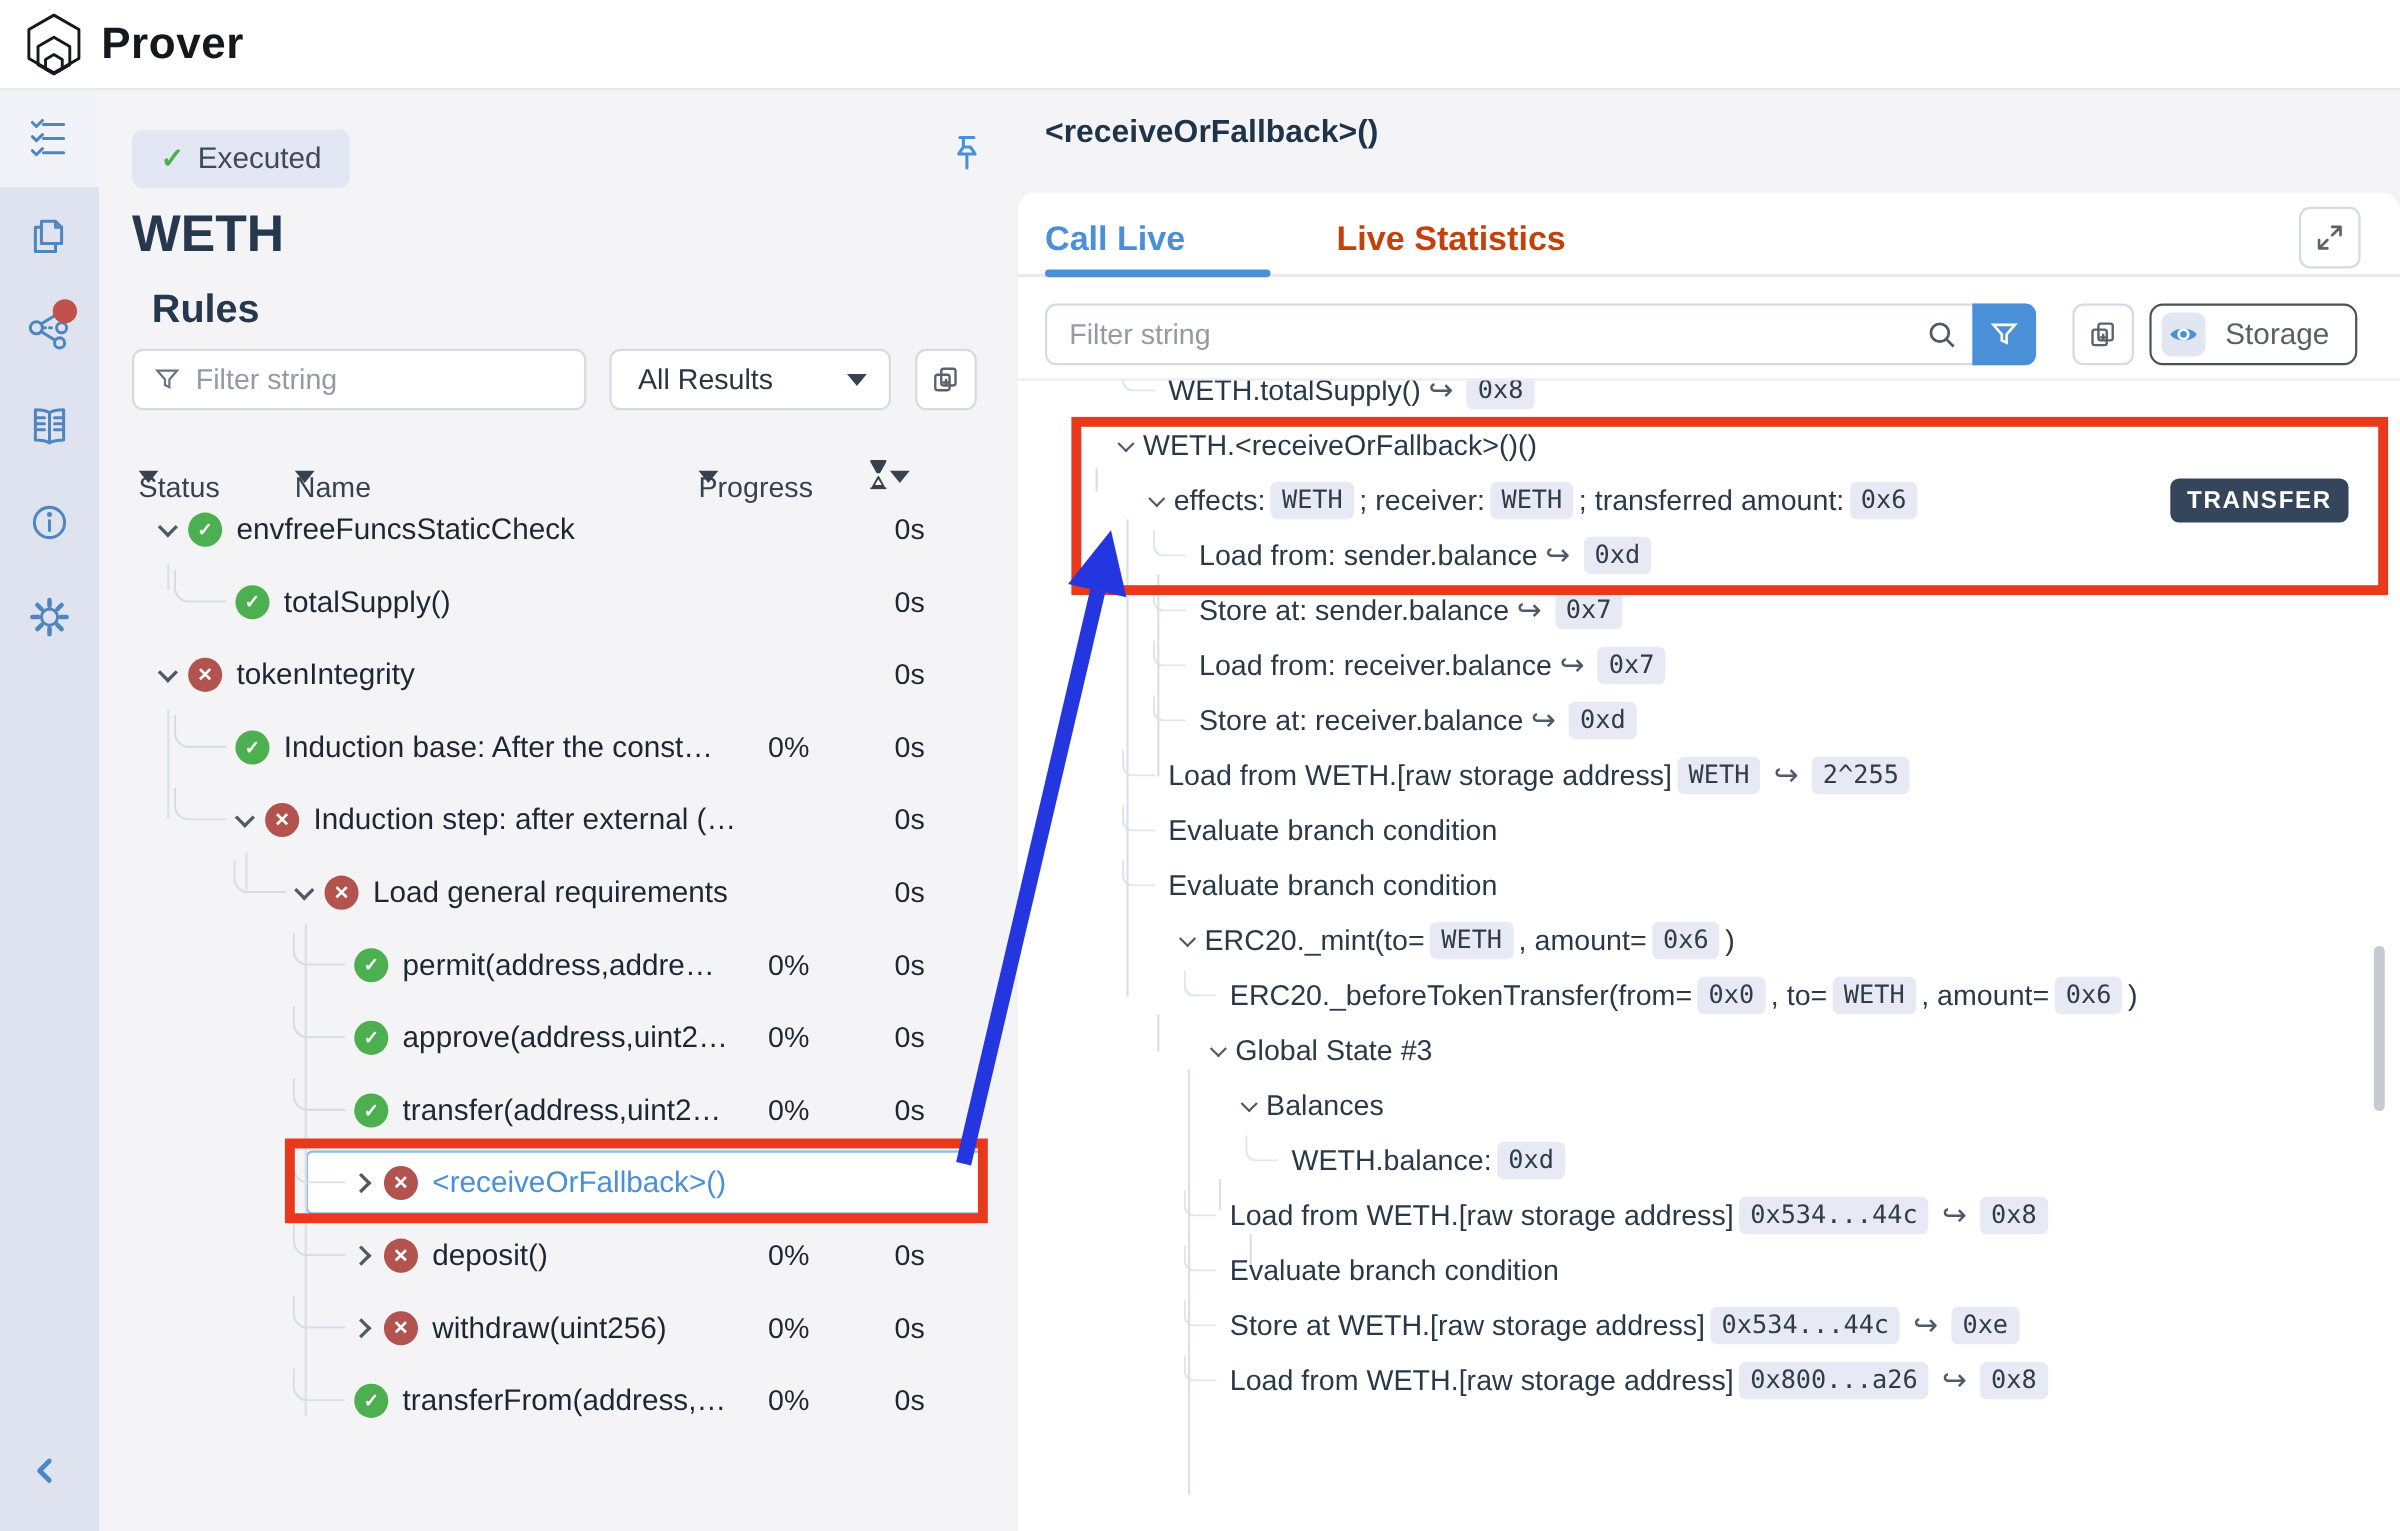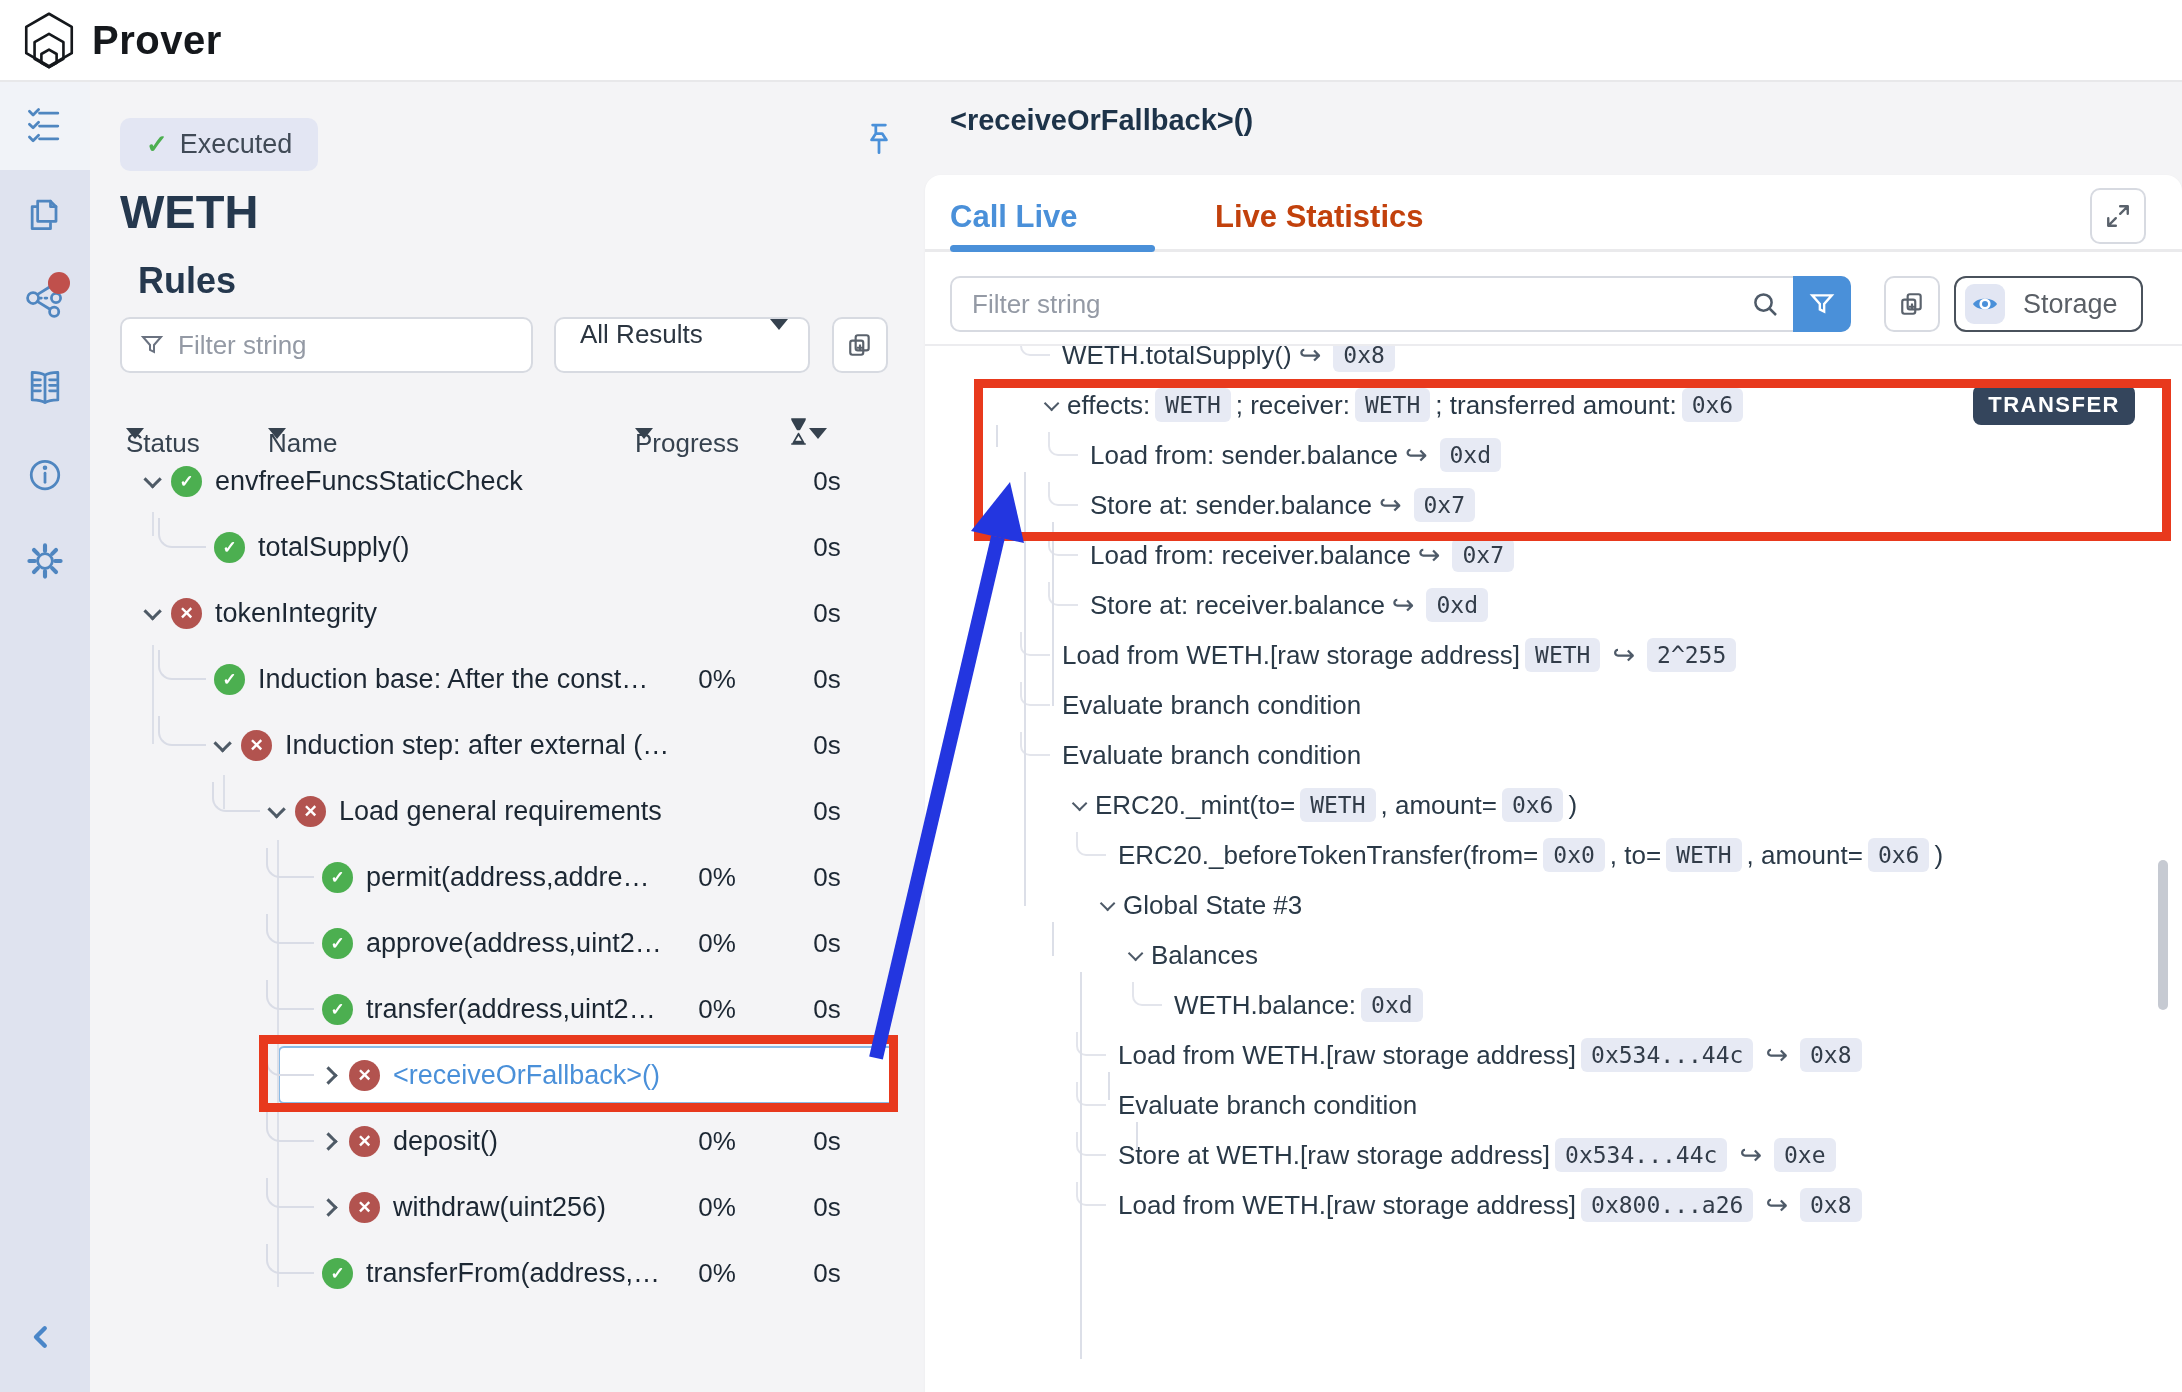--- a/index.html
+++ b/index.html
@@ -22,21 +22,21 @@
   .collapse{left:26px;top:1240px;width:30px;height:30px}
   
   .rules-panel{left:90px;top:82px;width:835px;height:1310px}
   .badge{left:30px;top:36px;height:53px;padding:0 26px;background:#e3e6f3;border-radius:10px;display:flex;align-items:center;gap:12px;font-size:27px;color:#404a56}
   .badge .chk{color:var(--pass_green);font-size:26px;font-weight:bold}
   .pin-btn{left:768px;top:36px;width:42px;height:46px;display:flex;align-items:center;justify-content:center}
   .weth-title{left:30px;top:102px;font-size:47px;font-weight:700;color:#25384e}
   .rules-title{left:48px;top:178px;font-size:36px;font-weight:600;color:#25384e}
   .f-input{left:30px;top:235px;width:413px;height:56px;background:#fff;border:2px solid #d7dae1;border-radius:10px;display:flex;align-items:center;padding-left:18px;gap:14px}
   .f-input .ph{color:#949aa5;font-size:26px}
-  .dropdown{left:464px;top:235px;width:256px;height:56px;background:#fff;border:2px solid #d7dae1;border-radius:10px;display:flex;padding:0 20px 0 24px;font-size:26px;color:#2b3540}
+  .dropdown{left:464px;top:235px;width:256px;height:56px;background:#fff;border:2px solid #d7dae1;border-radius:10px;display:flex;align-items:center;padding:0 20px 0 24px;font-size:26px;color:#2b3540}
   .dropdown .caret{margin-left:auto}
   .sq-btn{width:56px;height:56px;background:#fff;border:2px solid #d7dae1;border-radius:10px;display:flex;align-items:center;justify-content:center}
   .copy-left{left:742px;top:235px}
   .tbl-head{left:30px;top:318px;width:780px;height:40px;font-size:26px;color:#36424f;font-weight:500}
   .tbl-head span{position:absolute;top:14px}
   .caret{display:inline-block;width:0;height:0;border-left:9px solid transparent;border-right:9px solid transparent;border-top:11px solid #36424f;vertical-align:middle}
   .tree{left:30px;top:366px;width:780px;height:944px}
   .tree-row{position:relative;height:66px;display:flex;align-items:center;padding-left:24px;font-size:27px;color:#1c2733}
   .tree-row>*{position:relative;z-index:1}
   .tree-row.selected::before{content:'';position:absolute;left:158px;width:612px;top:4px;bottom:4px;background:#fff;border:2px solid #8abbe6;border-radius:6px;z-index:0}
@@ -357,20 +357,25 @@
     <div class="abs row-divider"></div>
     <div class="trace-rows" id="trace-rows">
         <div class="trace-row">
           <span style="width: 56px; flex: 0 0 auto;"></span>
           <span class="elbow2"></span>
           <span>WETH.totalSupply() </span>
           <span class="arr">↪</span>
           <span class="chip">0x8</span>
         </div>
         <div class="trace-row">
+          <span style="width: 28px; flex: 0 0 auto;"></span>
+          <span class="chev down"></span>
+          <span>WETH.&lt;receiveOrFallback&gt;()()</span>
+        </div>
+        <div class="trace-row">
           <span style="width: 56px; flex: 0 0 auto;"></span>
           <span class="chev down"></span>
           <span>effects: </span>
           <span class="chip">WETH</span>
           <span>; receiver: </span>
           <span class="chip">WETH</span>
           <span>; transferred amount: </span>
           <span class="chip">0x6</span>
           <span class="t-badge">TRANSFER</span>
         </div>

